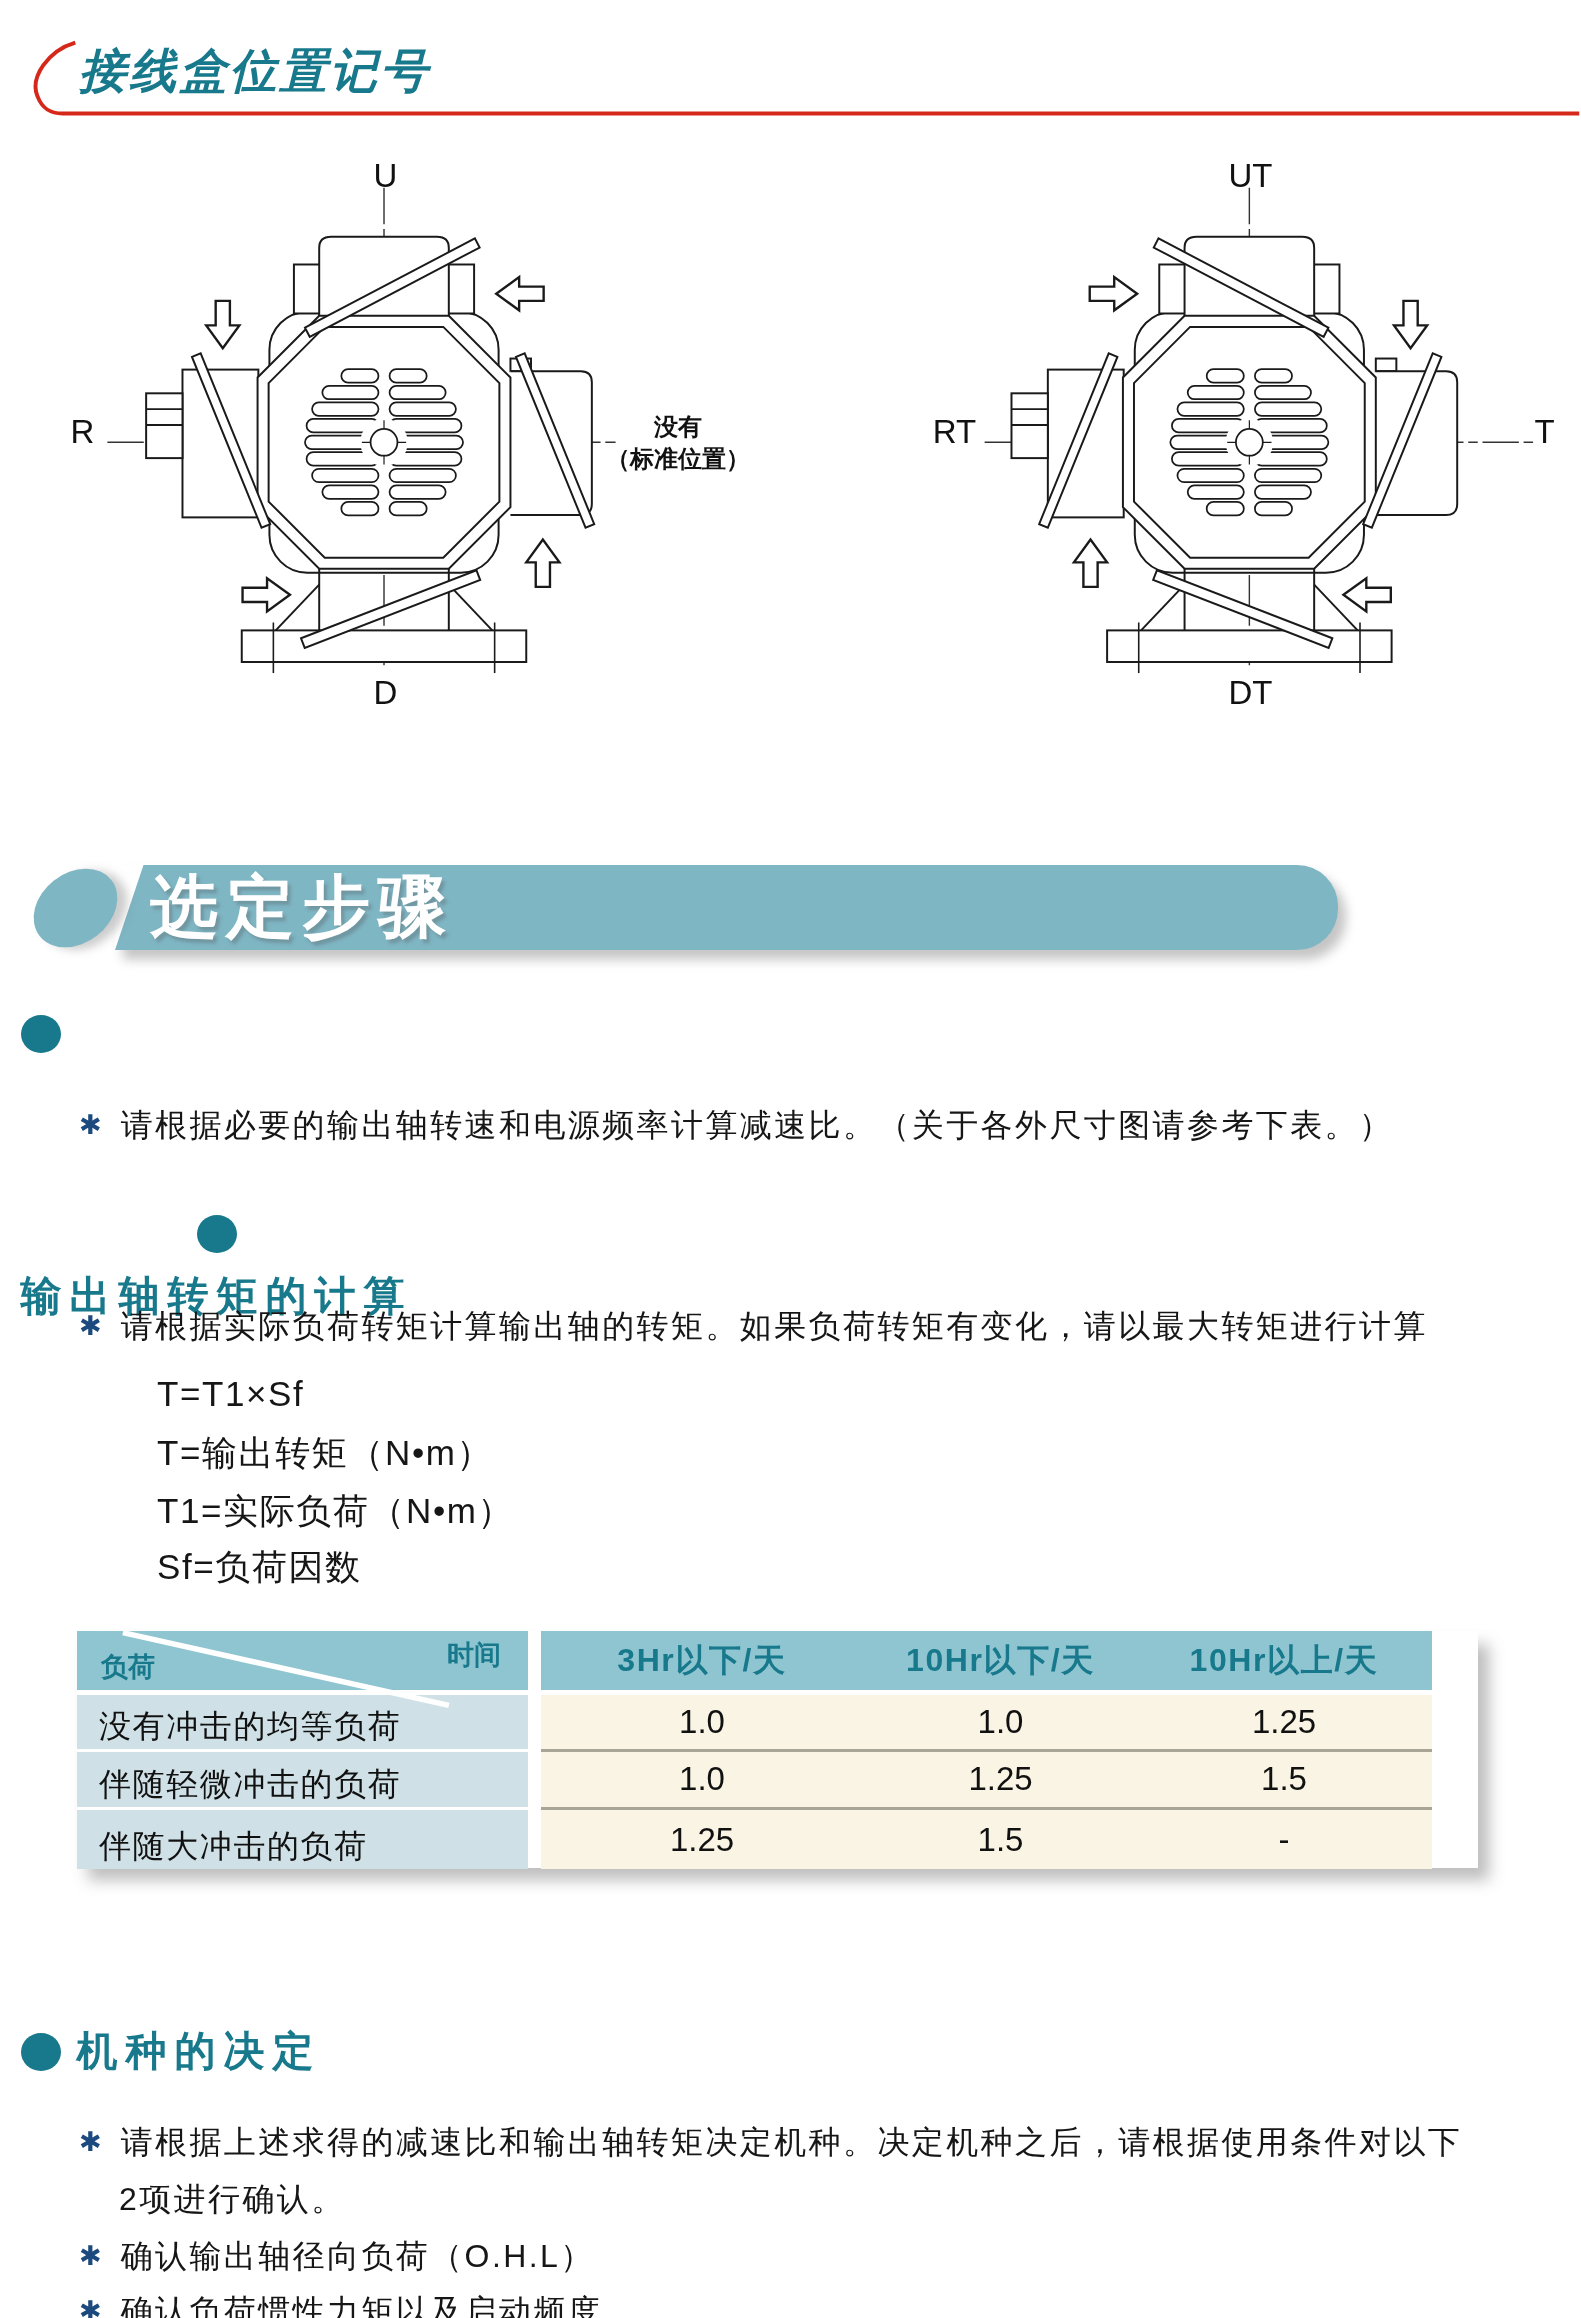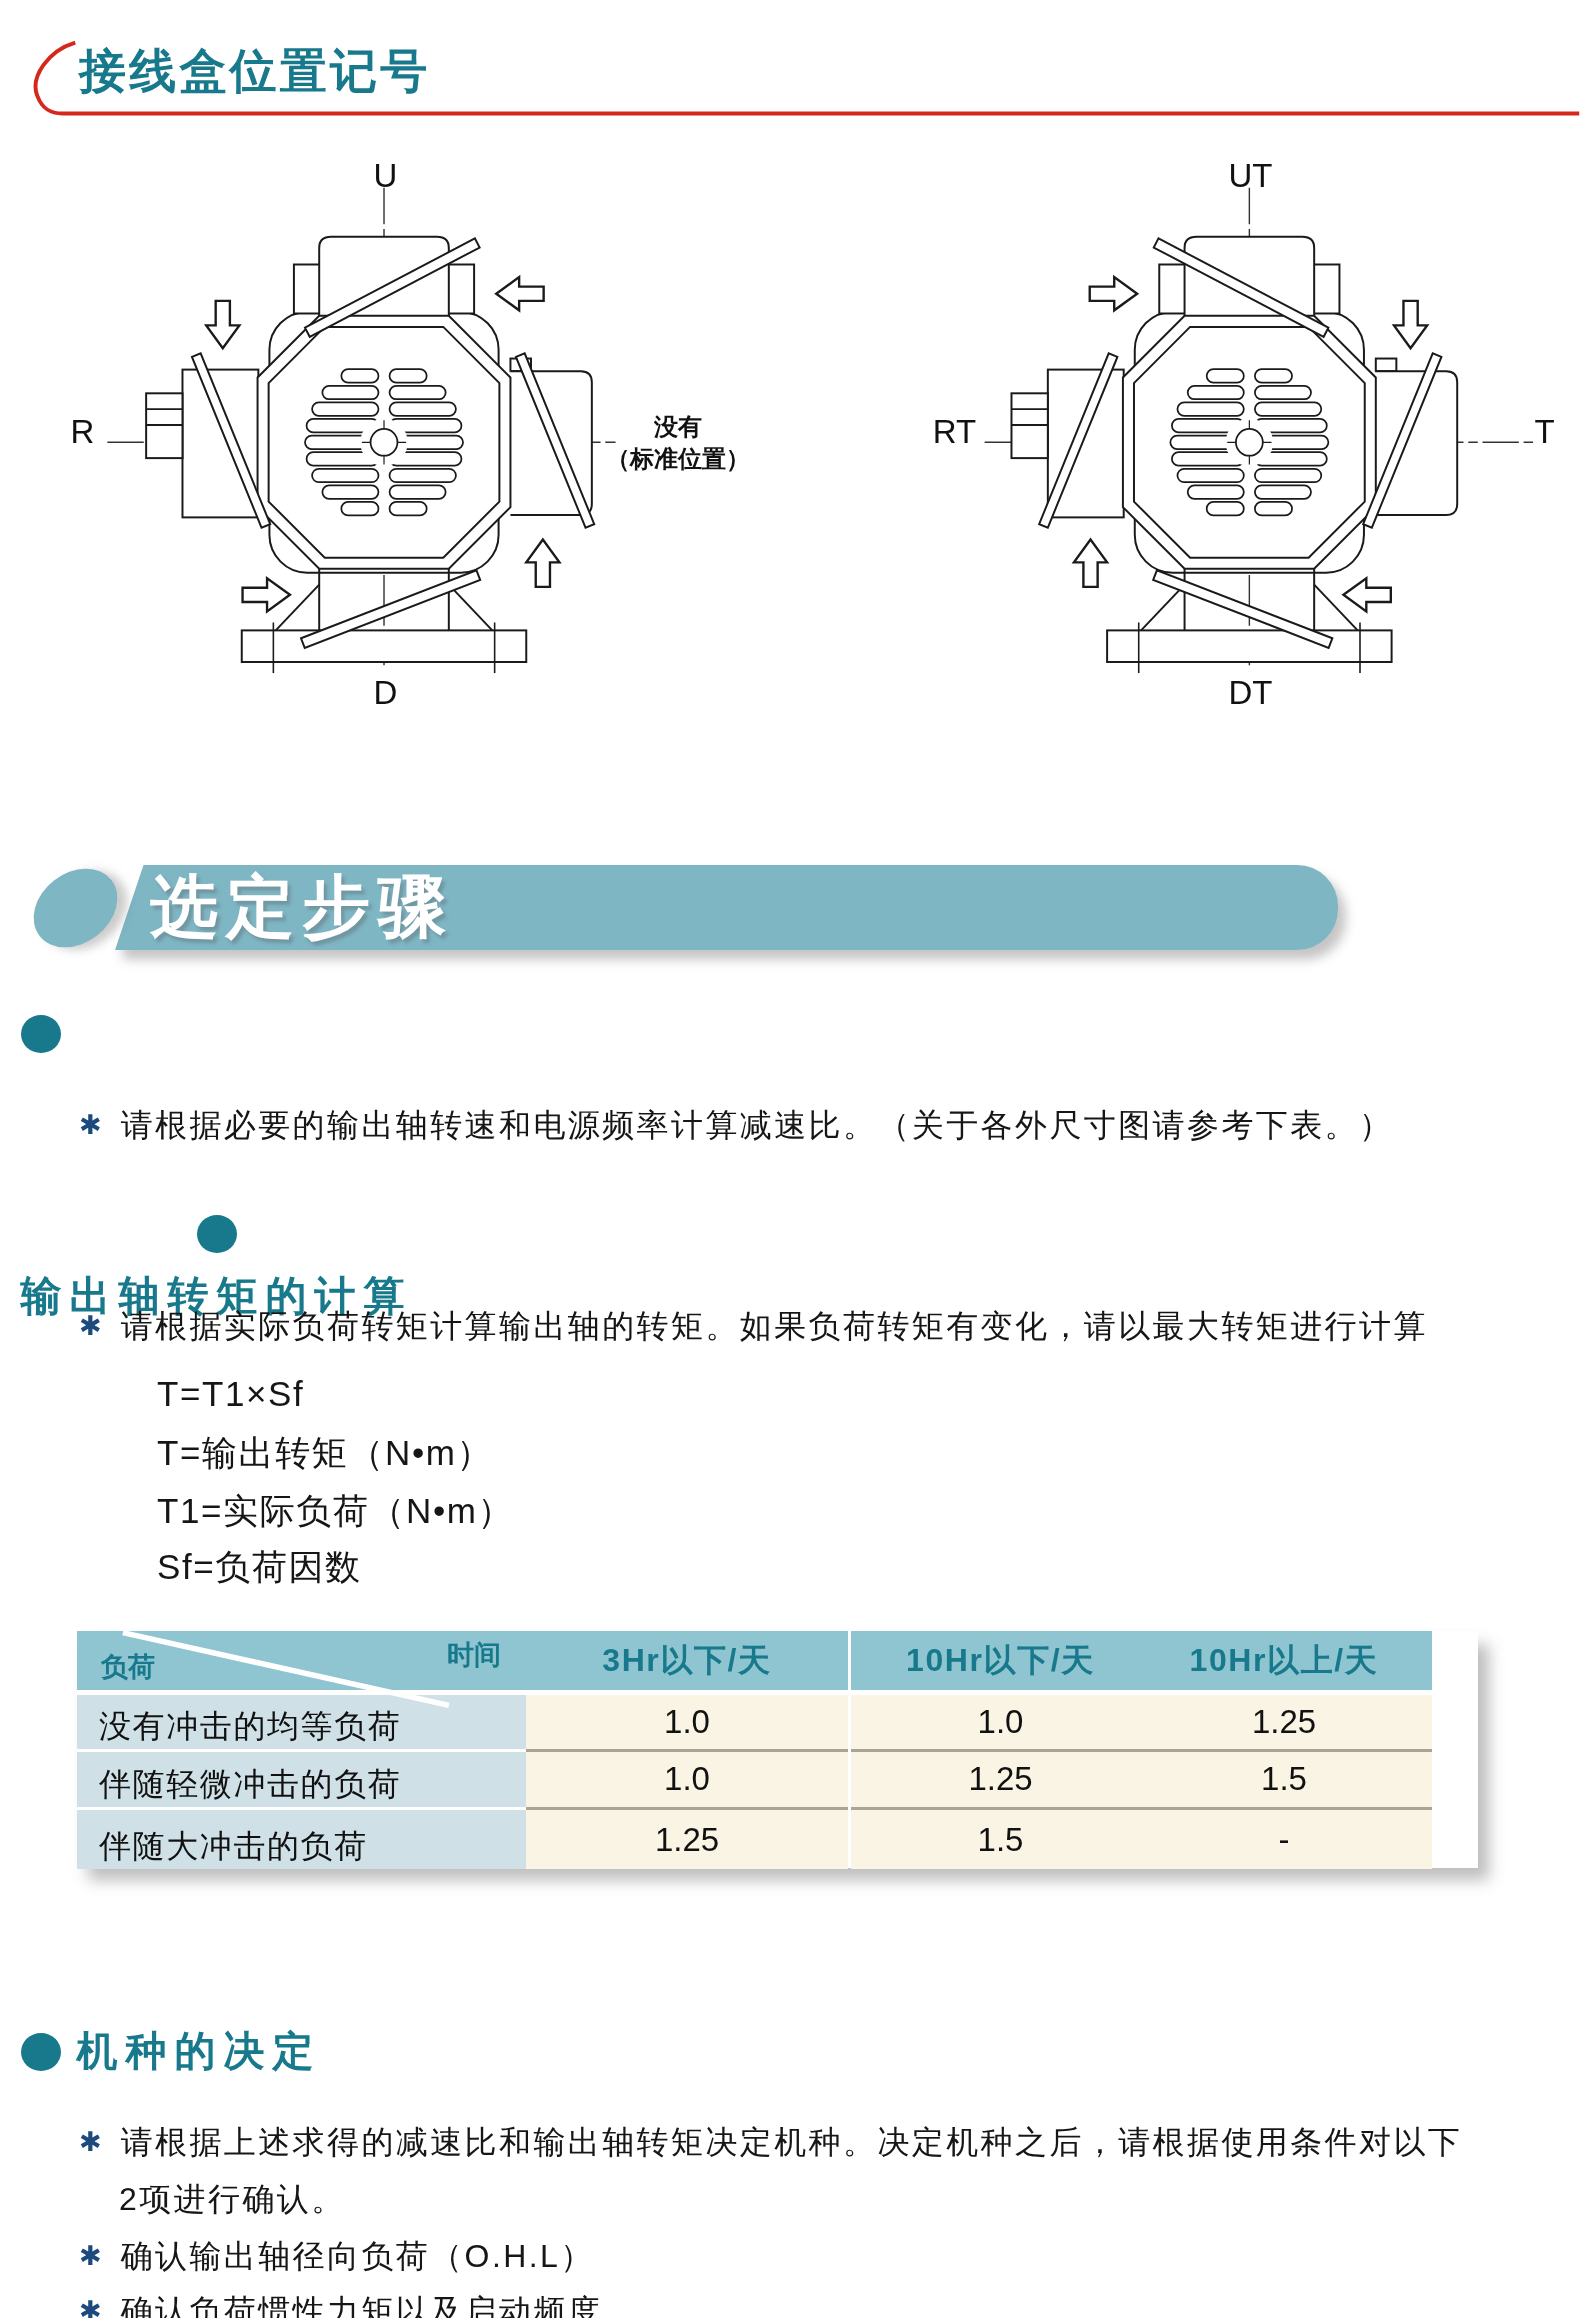--- a/index.html
+++ b/index.html
@@ -5,21 +5,21 @@
   :root{
     --teal-dark:#17798b; --red-line:#d5281b; --banner-teal:#7fb6c4;
     --table-header-bg:#8ec5d1; --table-col1-bg:#cfe0e6; --table-cell-bg:#faf4e4;
     --row-separator:#a9a596; --asterisk-blue:#1c4a7e; --diagram-line:#1a1a1a;
   }
   html,body{margin:0;padding:0;background:#ffffff;}
   body{width:1582px;height:2319px;position:relative;font-family:"Liberation Sans",sans-serif;overflow:hidden;}
   .abs{position:absolute;}
 
   
-  .page-title{left:79px;top:40px;font-size:47px;font-weight:bold;color:var(--teal-dark);letter-spacing:3.2px;}
+  .page-title{left:79px;top:40px;font-size:47px;font-weight:bold;color:var(--teal-dark);letter-spacing:3.2px;font-style:italic;}
   .red-curve{left:0;top:0;width:1582px;height:134px;}
 
   
   .diag-label{font-size:33px;color:#111;width:71px;text-align:center;}
   .diag-note{width:166px;text-align:center;font-size:24px;font-weight:bold;color:#111;line-height:32px;}
 
   
   .banner-bar{left:115px;top:865px;width:1223px;height:85px;background:var(--banner-teal);
     border-radius:0 41px 41px 0;box-shadow:8px 9.5px 11px rgba(110,110,110,.40);}
   .banner-cut{left:115px;top:865px;width:28.5px;height:85px;background:#fff;
@@ -202,21 +202,21 @@
     <div class="wsep"></div>
     <div class="c1cell" style="height:55px;">
         <span>伴随轻微冲击的负荷</span>
       </div>
     <div class="wsep"></div>
     <div class="c1cell" style="height:59px;">
         <span>伴随大冲击的负荷</span>
       </div>
   </div>
 
-  <div class="tcol" style="left:526px;width:322px;">
+  <div class="tcol" style="left:541px;width:322px;">
     <div class="th hcell">
         <span>3Hr以下/天</span>
       </div>
     <div class="gap6"></div>
     <div class="dcell" style="height:54px;">
         <span>1.0</span>
       </div>
     <div class="osep"></div>
     <div class="dcell" style="height:55px;">
         <span>1.0</span>

